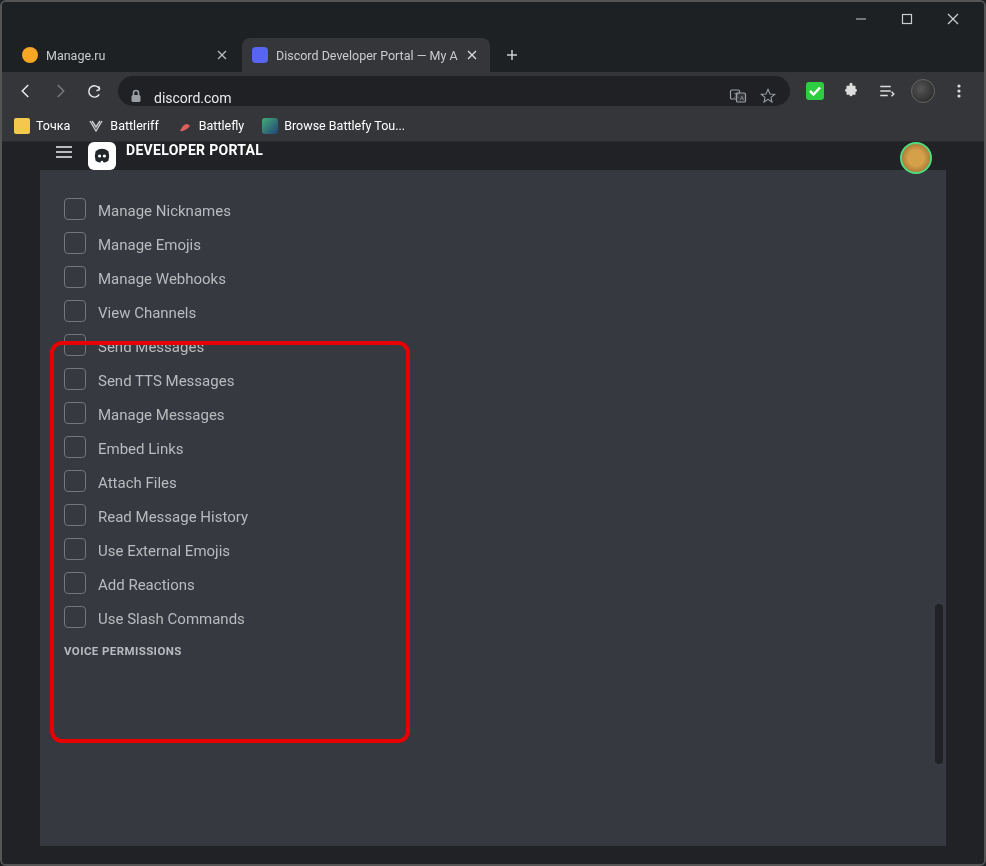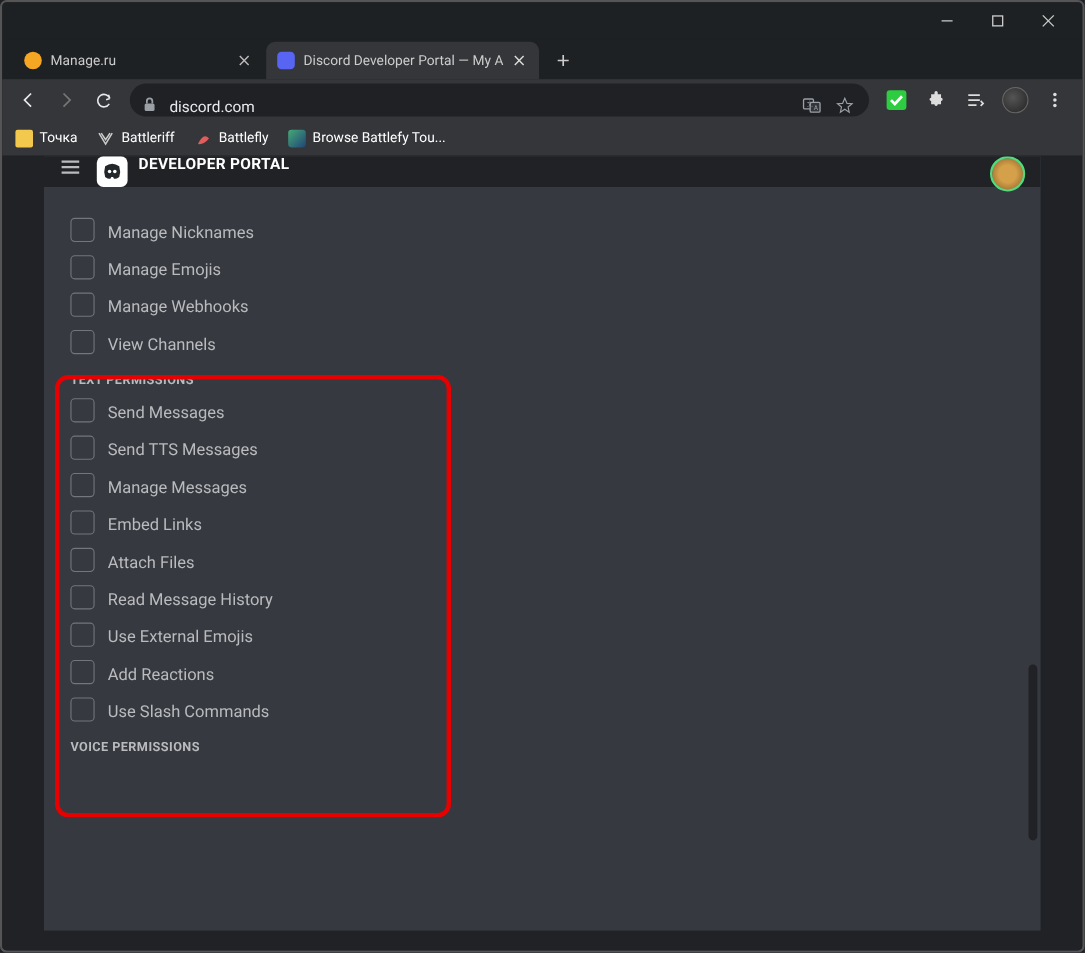--- a/index.html
+++ b/index.html
@@ -242,21 +242,20 @@
           <div class="perm-item">
             <div class="cbox"></div>
             <div class="perm-label">Manage Webhooks</div>
           </div>
           <div class="perm-item">
             <div class="cbox"></div>
             <div class="perm-label">View Channels</div>
           </div>
         </div>
 
-      <div class="perm-group-title">TEXT PERMISSIONS</div>
       <div id="text-perms">
           <div class="perm-item">
             <div class="cbox"></div>
             <div class="perm-label">Send Messages</div>
           </div>
           <div class="perm-item">
             <div class="cbox"></div>
             <div class="perm-label">Send TTS Messages</div>
           </div>
           <div class="perm-item">

